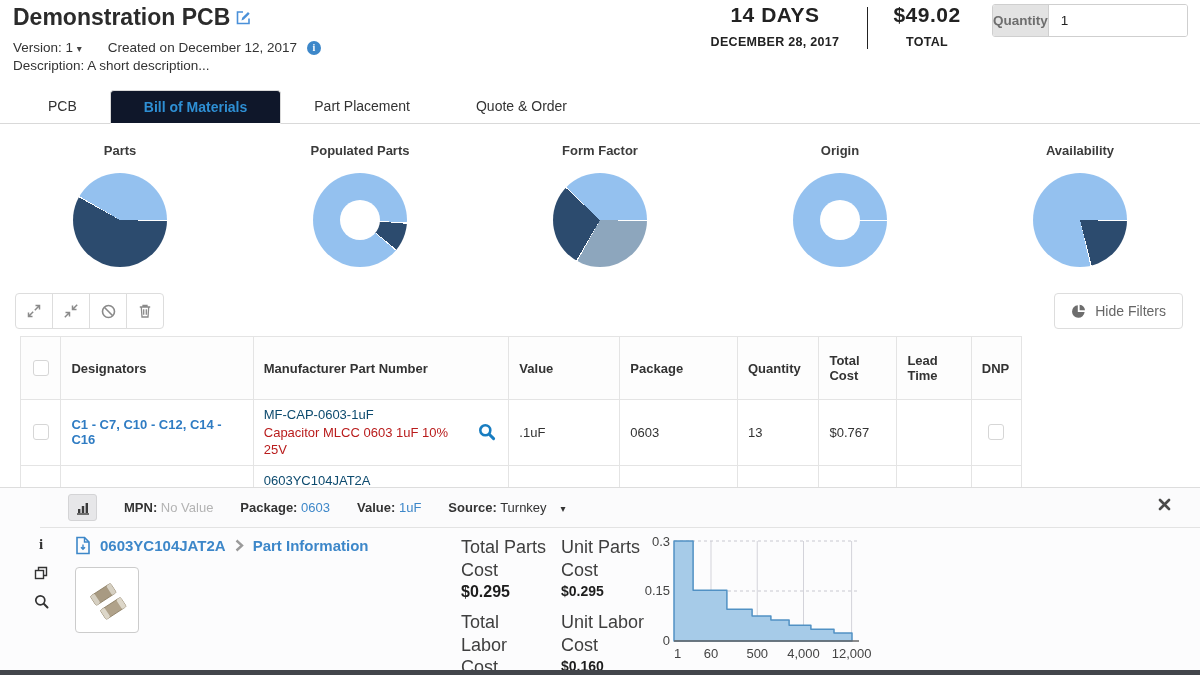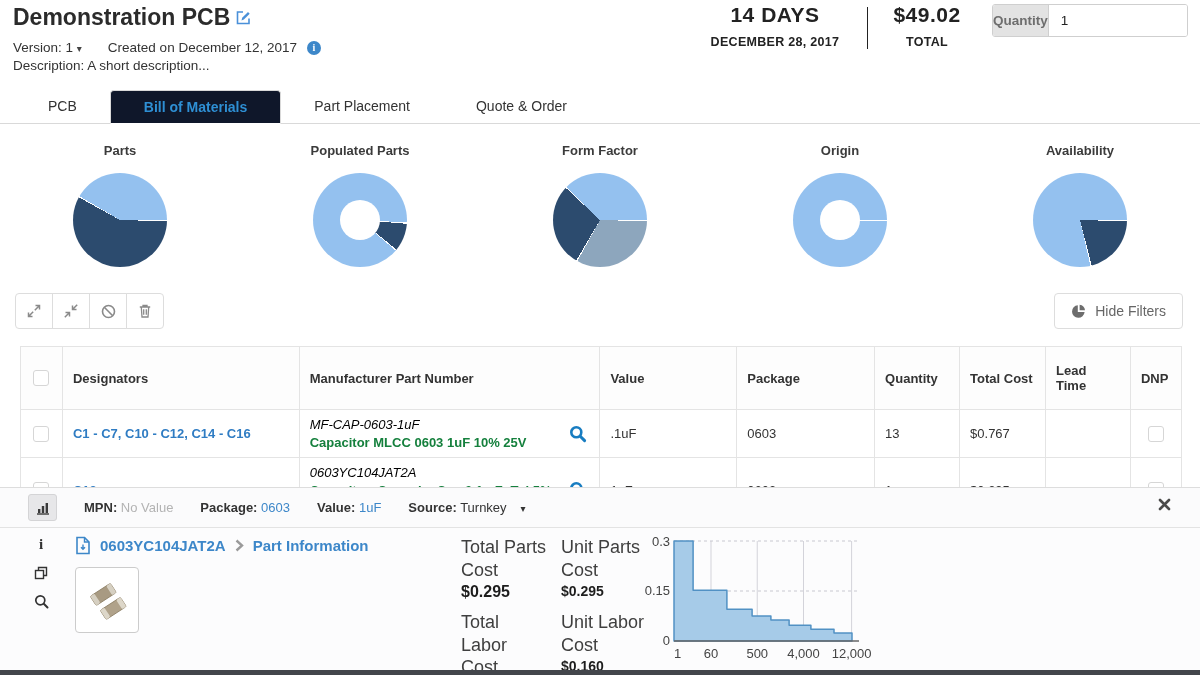--- a/index.html
+++ b/index.html
@@ -44,35 +44,35 @@
   
   .toolbar { position:absolute; top:293px; left:15px; display:flex; }
   .tbtn { width:38px; height:36px; border:1px solid #ddd; background:#fff; display:flex; align-items:center;
           justify-content:center; margin-left:-1px; }
   .tbtn:first-child { border-radius:4px 0 0 4px; margin-left:0; }
   .tbtn:last-child { border-radius:0 4px 4px 0; }
   .hide-filters { position:absolute; top:293px; right:17px; height:36px; border:1px solid #ddd; border-radius:4px;
                   background:#fff; display:flex; align-items:center; gap:9px; padding:0 16px; font-size:14px; color:#666; }
 
   
-  table.bom { position:absolute; top:346px; left:20px; width:1162px; border-collapse:collapse; font-size:13px;
+  table.bom { position:absolute; top:336px; left:20px; width:1002px; border-collapse:collapse; font-size:13px;
               background:#fff; }
   .bom th, .bom td { border:1px solid #e4e4e4; text-align:left; vertical-align:middle; }
   .bom th { font-weight:700; color:#333; padding:16px 10px; background:#fdfdfd; font-size:13px; }
   .bom td { padding:6px 10px; height:47px; }
   .cbx { width:16px; height:16px; border:1px solid #d6d6d6; border-radius:3px; background:#fff; margin:0 auto; }
   .link-blue { color:#2f7cc3; font-weight:600; }
   .mpn-cell { position:relative; padding-right:40px !important; }
-  .mpn-line1 { color:#000000; line-height:1.35;font-style:italic; }
-  .mpn-line2 { color:#15803d; font-weight:700; line-height:1.35; }
+  .mpn-line1 { color:#0c4a6e; line-height:1.35; }
+  .mpn-line2 { color:#b91c1c; font-weight:400; line-height:1.35; }
   .mpn-search { position:absolute; right:12px; top:50%; margin-top:-9px; }
 
   
   .detail { position:absolute; top:487px; left:0; width:1200px; height:183px; background:#fcfcfd;
-            border-top:1px solid #ddd; }
+            border-top:1px solid #ddd;padding-left:40px; }
   .detail-bar { height:40px; border-bottom:1px solid #e3e3e3; display:flex; align-items:center; gap:27px;
                 padding-left:28px; font-size:13px; background:#fbfbfc; }
   .chart-btn { width:29px; height:27px; background:#e7e7e9; border:1px solid #d4d4d6; border-radius:3px;
                display:flex; align-items:center; justify-content:center; }
   .detail-bar b { color:#333; }
   .muted { color:#b3b3b3; }
   .blue { color:#3d87c9; }
   .src-caret { font-size:10px; color:#333; margin-left:14px; }
   .close-x { position:absolute; right:29px; top:10px; }
 

